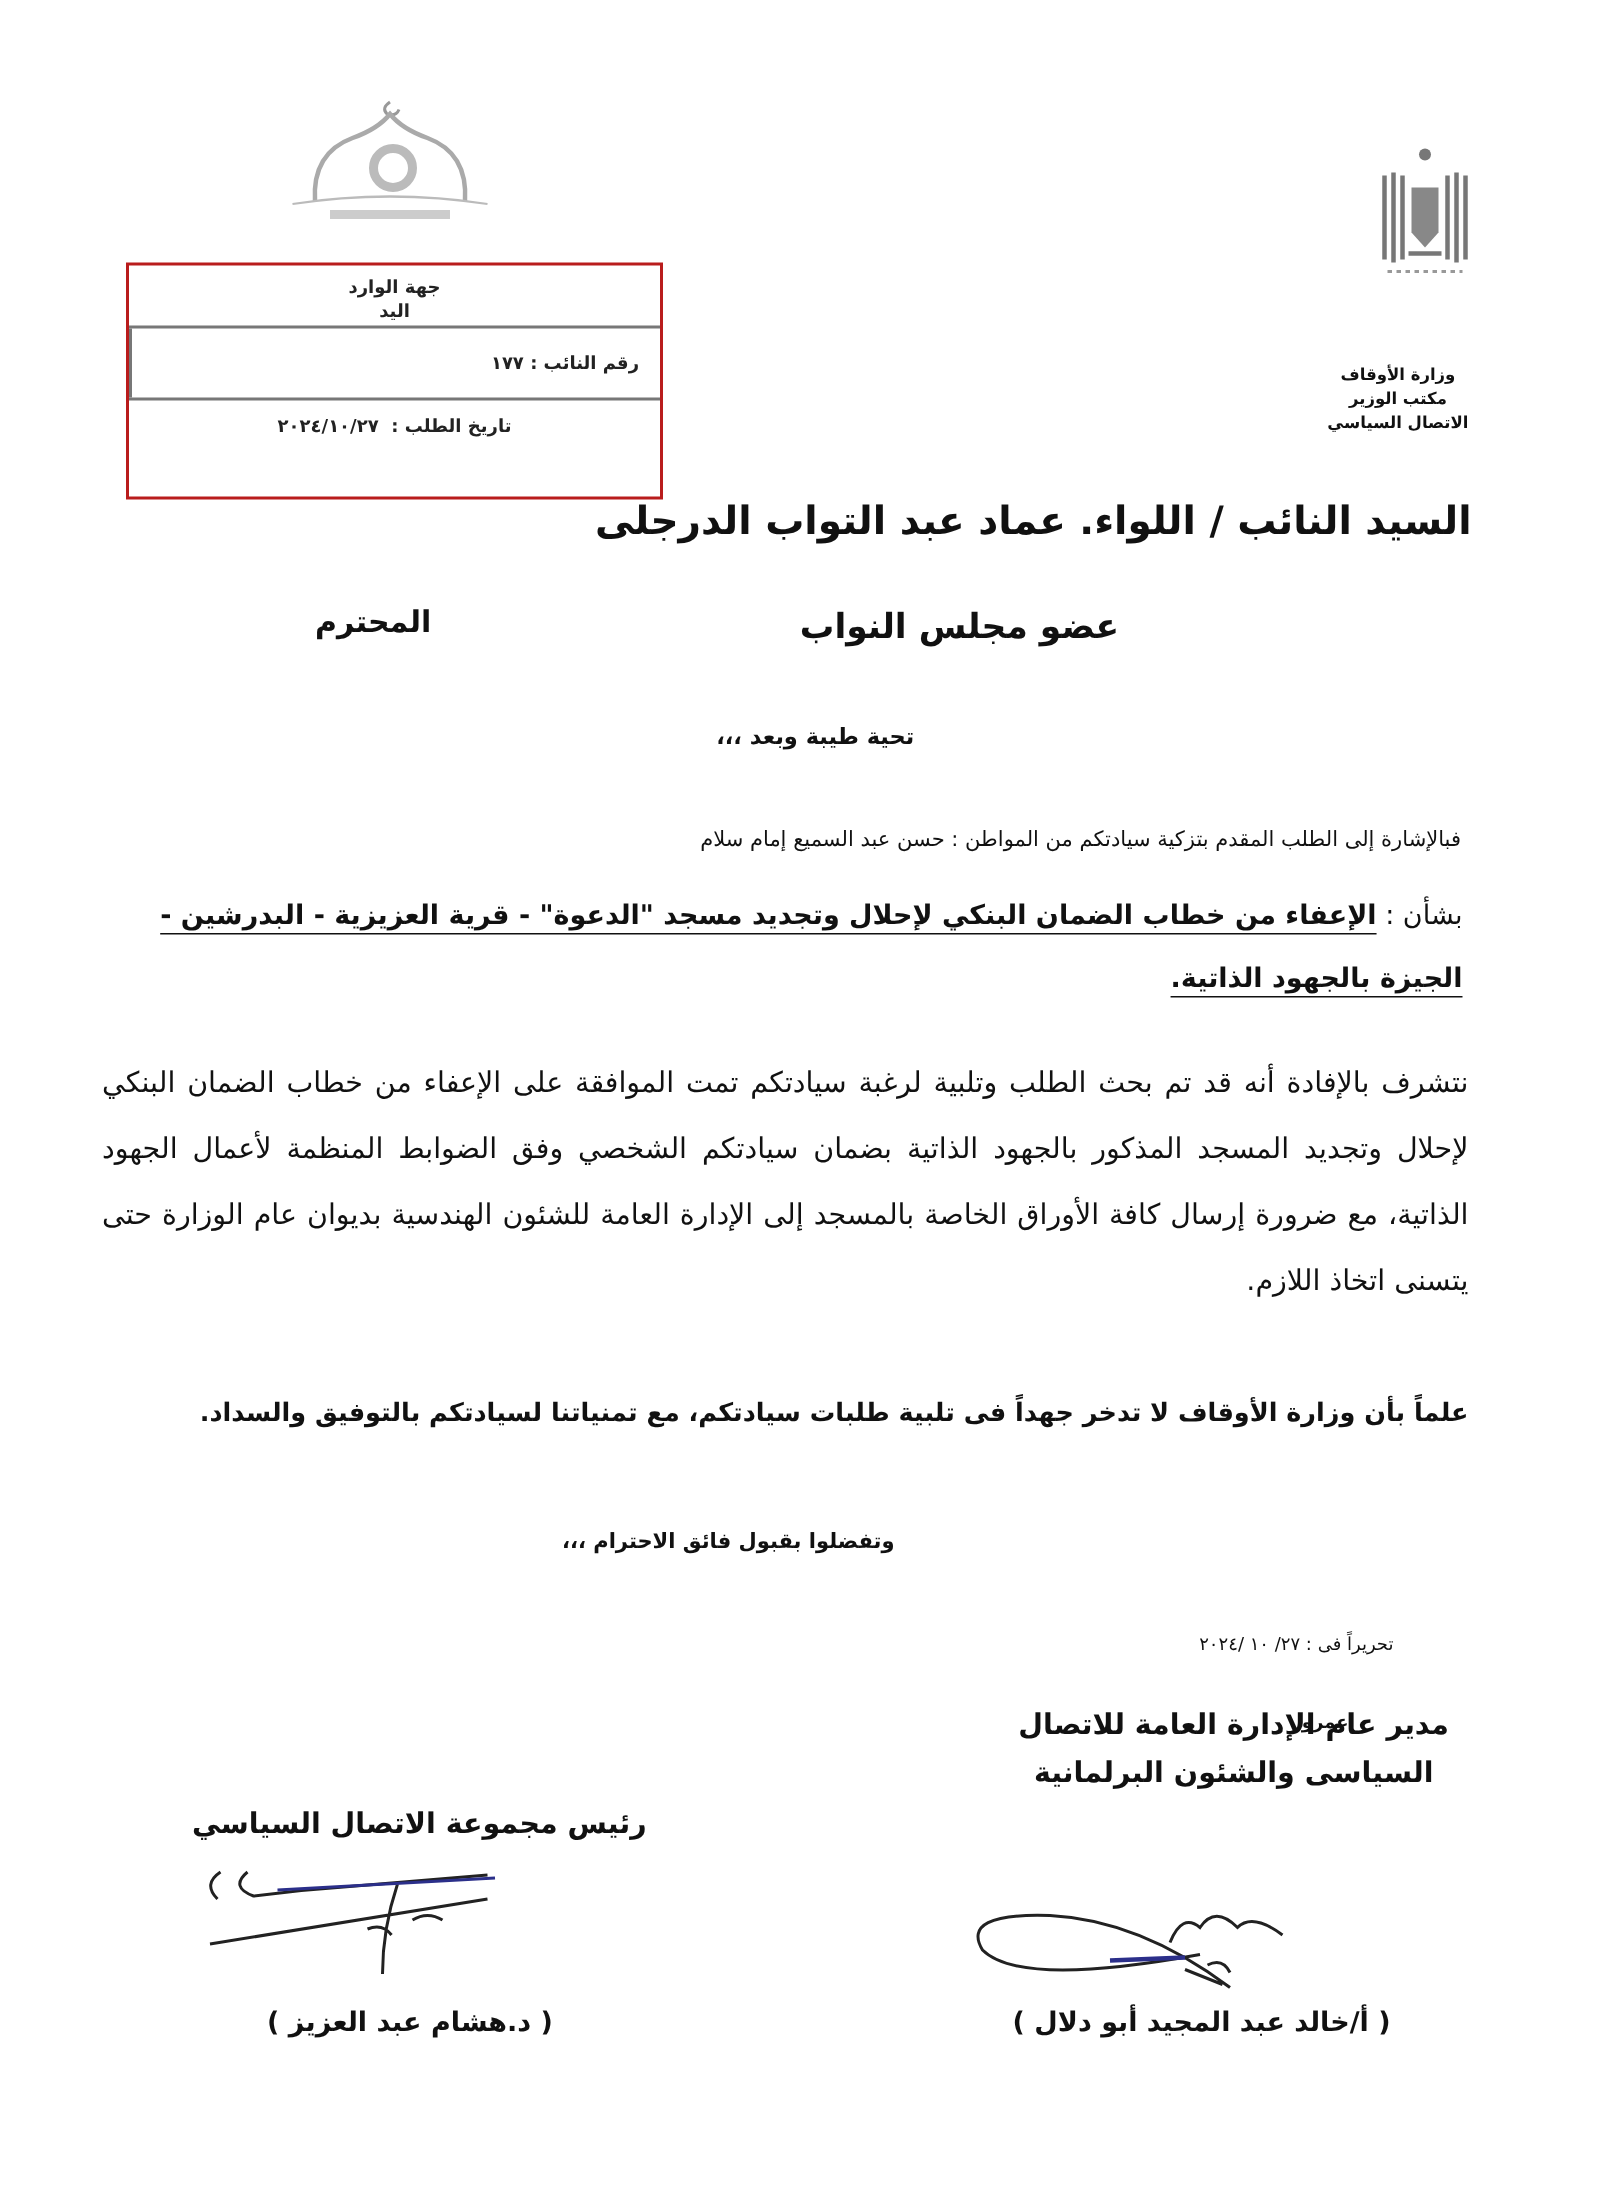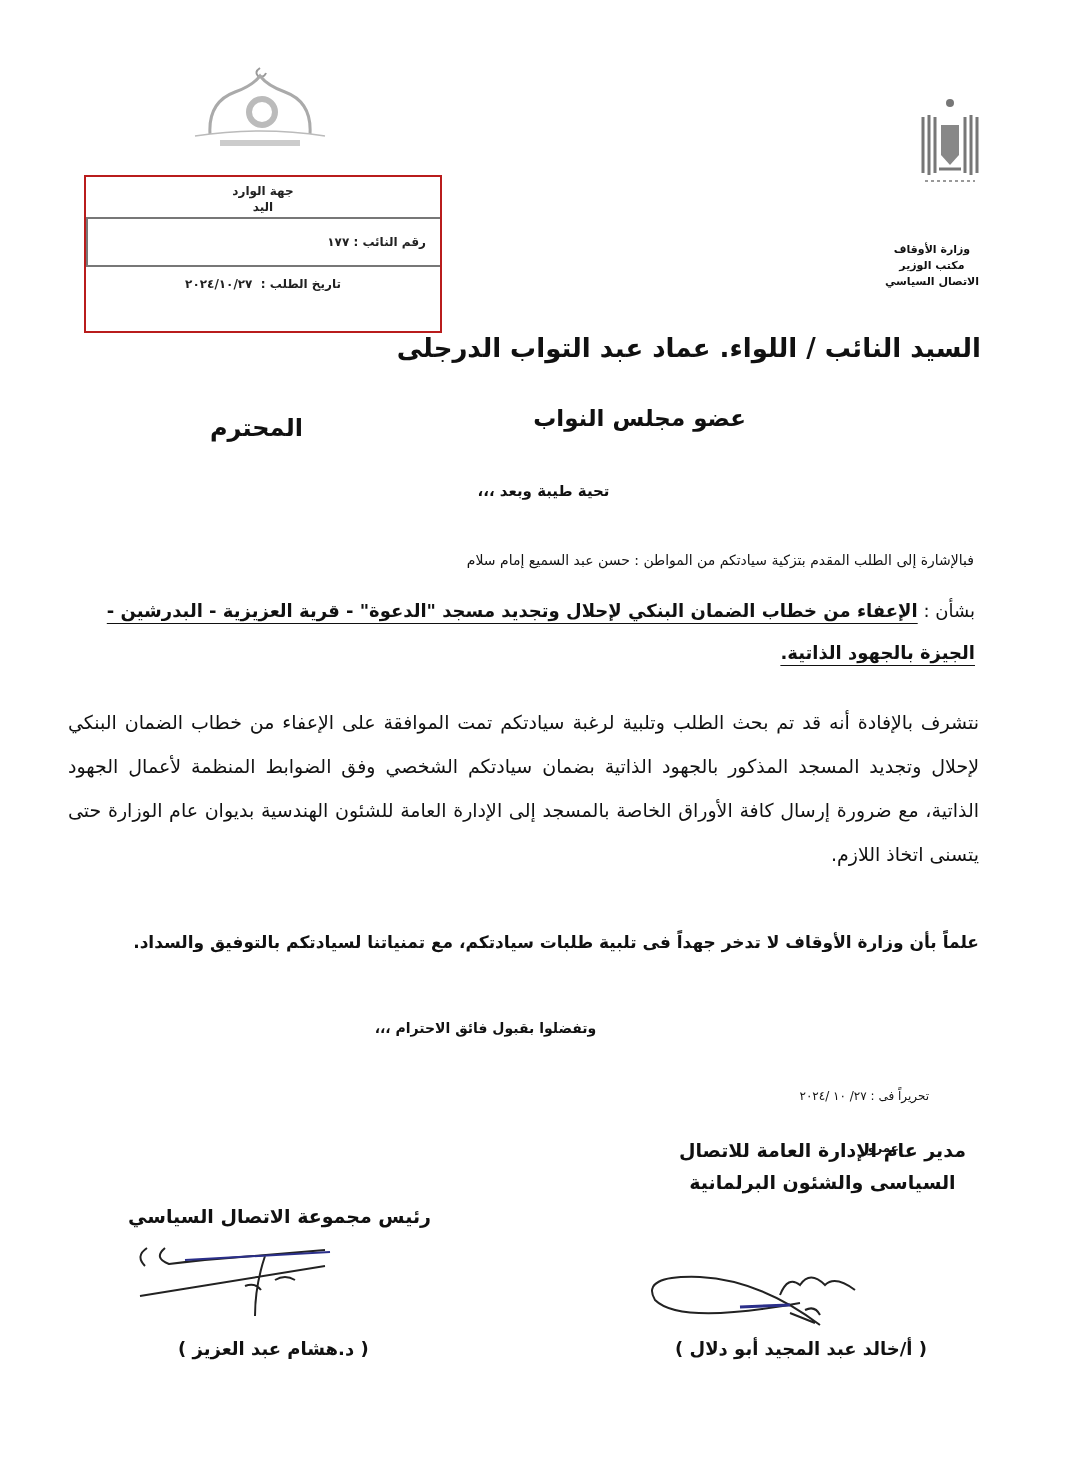--- a/index.html
+++ b/index.html
@@ -24,21 +24,21 @@
     #incoming-box .row2 > div:first-child { border-left: 2px solid #777; }
     #incoming-box .row3 { height: 33px; display: flex; align-items: center; justify-content: center; }
 
     
     #eagle-emblem { left: 915px; top: 95px; width: 70px; height: 95px; }
     #ministry-header { right: 100px; top: 198px; text-align: center; font-size: 11px; font-weight: bold; line-height: 16px; margin-top: 44px; }
 
     
     #addressee-line { right: 98px; top: 333px; font-size: 26px; font-weight: bold; }
     #member-line { right: 333px; top: 405px; font-size: 23px; font-weight: bold; }
-    #respected-label { left: 210px; top: 402px; font-size: 24px; font-weight: bold; margin-top: 12px; }
+    #respected-label { left: 210px; top: 402px; font-size: 20px; font-weight: bold; }
     #greeting { left: 0; right: 0; top: 482px; text-align: center; font-size: 15px; font-weight: bold; padding-left: 8px; }
 
     
     .para { right: 100px; left: 68px; font-size: 18px; line-height: 36px; text-align: justify; }
     #reference-line { right: 105px; top: 552px; font-size: 14px; }
     #subject-block { right: 104px; left: 70px; top: 590px; font-size: 18px; line-height: 42px; }
     .subject-body { font-weight: bold; text-decoration: underline; text-underline-offset: 6px; }
 
     #body-para { top: 700px; line-height: 44px; font-size: 19px; }
     #closing-para { top: 927px; font-size: 17px; font-weight: bold; line-height: 30px; }

